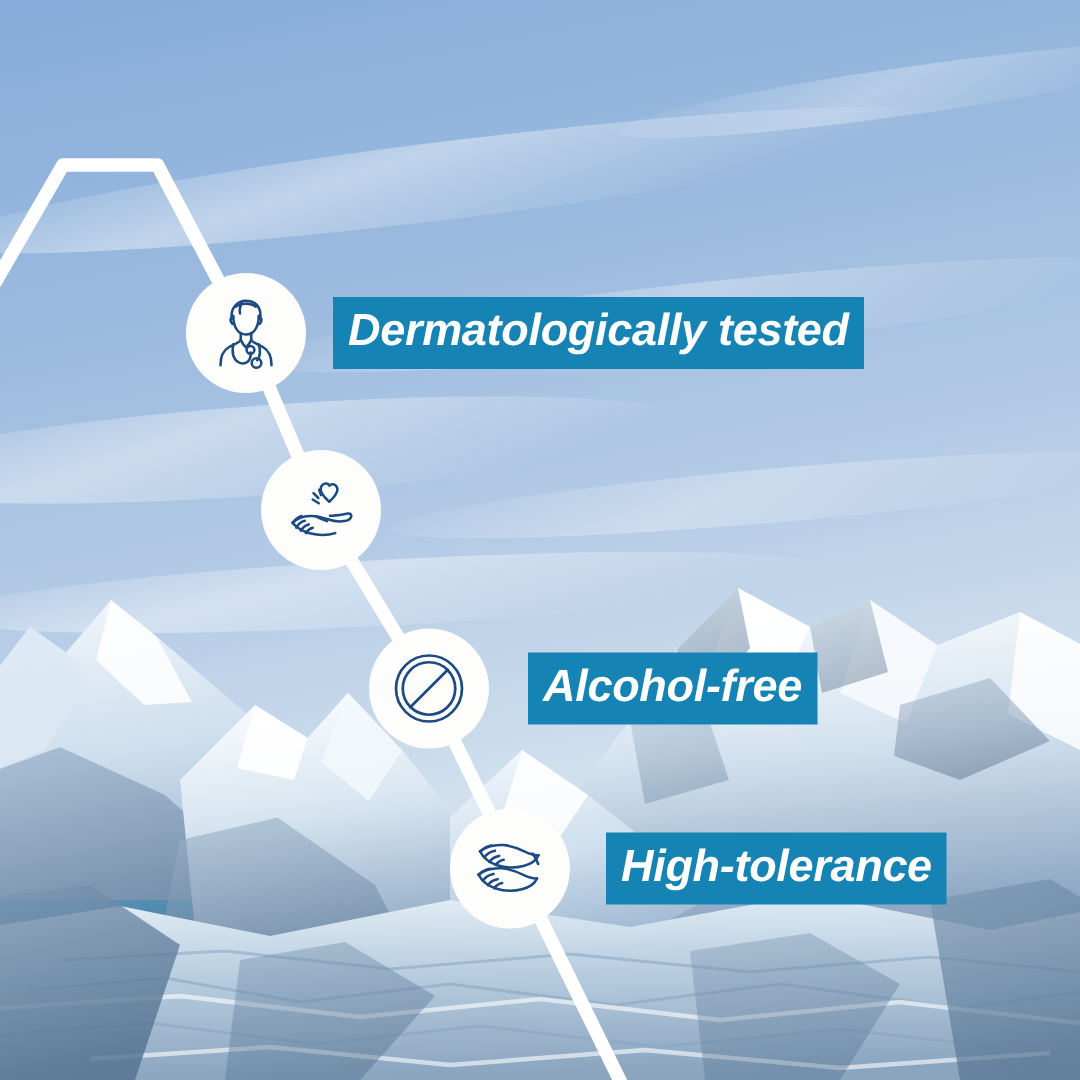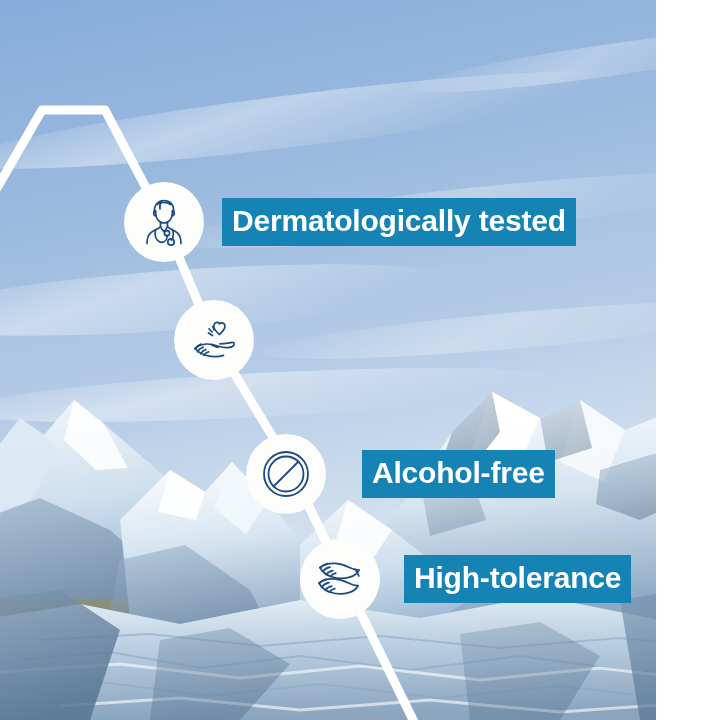--- a/index.html
+++ b/index.html
@@ -6,24 +6,25 @@
   html, body {
     margin: 0;
     padding: 0;
     background: #ffffff;
   }
   body {
     font-family: "Liberation Sans", sans-serif;
   }
   #stage {
     position: relative;
-    width: 656px;
+    width: 720px;
     height: 720px;
     overflow: hidden;
-    background: #eab308;
+    background: #0ea5e9;
+    font-style: italic;
   }
   #scene-svg {
     position: absolute;
     left: 0; top: 0;
     width: 720px;
     height: 720px;
     display: block;
   }
 
   
@@ -57,21 +58,21 @@
     line-height: 1;
     letter-spacing: -0.2px;
     padding: 8px 10px 10px 10px;
     white-space: nowrap;
     z-index: 3;
   }
 
   
   #feature-0 { left: 124px; top: 182px; }
   #feature-1 { left: 174px; top: 300px; }
-  #feature-2 { left: 246px; top: 434px; gap: 10px; }
+  #feature-2 { left: 246px; top: 419px; }
   #feature-3 { left: 300px; top: 539px; }
 
   #feature-2 .feature-label { margin-left: 26px; }
   #feature-3 .feature-label { margin-left: 24px; }
 </style>
 </head>
 <body>
 
 <div id="stage">
 

